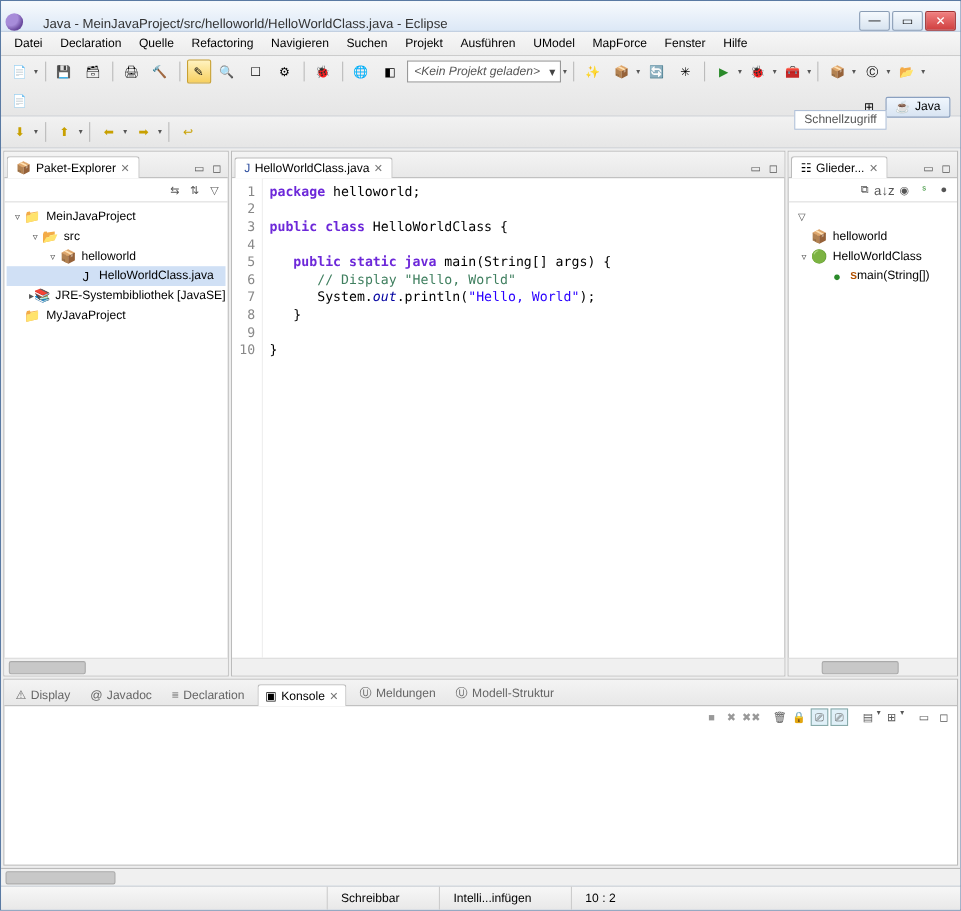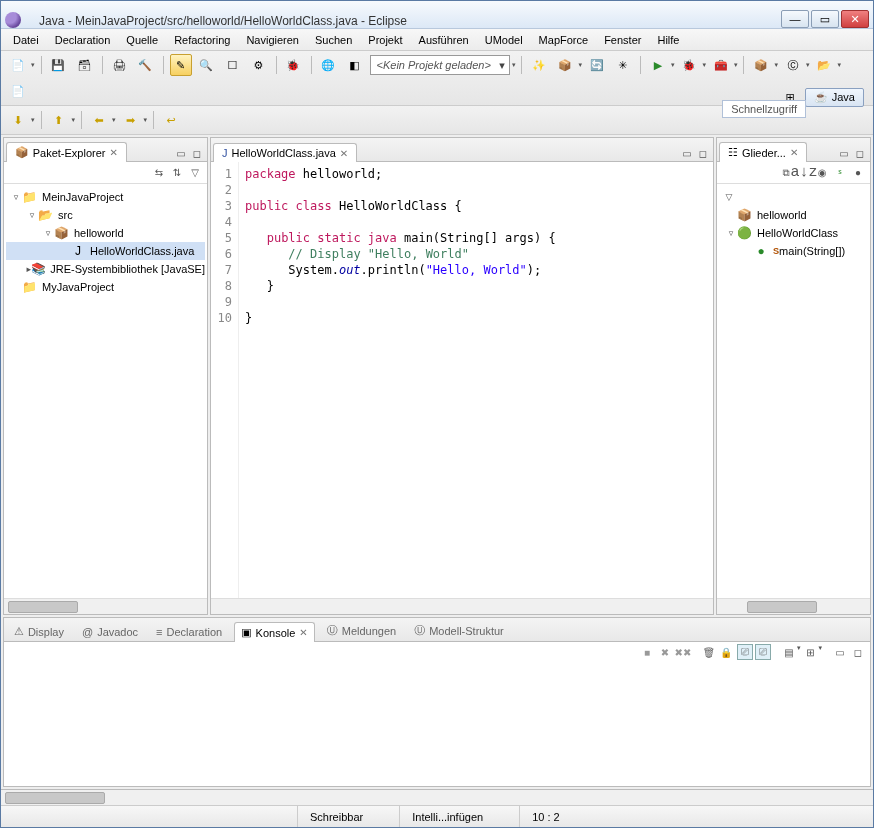--- a/index.html
+++ b/index.html
@@ -32,21 +32,21 @@
 .tree { flex: 1; overflow: auto; padding: 4px 2px; }
 .tree-row { display: flex; align-items: center; height: 18px; cursor: pointer; white-space: nowrap; }
 .tree-arrow { width: 12px; text-align: center; font-size: 9px; color: #555; }
 .tree-icon { width: 16px; height: 16px; margin-right: 4px; display: inline-flex; align-items: center; justify-content: center; font-size: 12px; }
 .sel { background: #d0e0f5; }
 .editor-body { flex: 1; display: flex; overflow: auto; font-family: Consolas, monospace; font-size: 12px; }
 .gutter { width: 28px; background: #fff; text-align: right; color: #888; padding: 4px 6px 0 0; border-right: 1px solid #eee; }
 .gutter div { height: 16px; line-height: 16px; }
 .code { flex: 1; padding: 4px 6px; }
 .code-line { height: 16px; line-height: 16px; white-space: pre; }
-.kw { color: #be185d; font-weight: normal; }
+.kw { color: #6d28d9; font-weight: bold; }
 .cm { color: #3f7f5f; }
 .str { color: #2a00ff; }
 .it { font-style: italic; color: #0000a0; }
 .bottom-pane { height: 170px; }
 .console-tabs { display: flex; align-items: flex-end; padding: 0 4px; gap: 6px; height: 24px; border-bottom: 1px solid #bbb; background: linear-gradient(#f4f4f4, #e8e8e8); }
 .console-tab { padding: 3px 6px; color: #666; cursor: pointer; display: flex; align-items: center; gap: 4px; }
 .console-tab.active { background: #fff; border: 1px solid #bbb; border-bottom: none; border-radius: 3px 3px 0 0; color: #000; margin-bottom: -1px; }
 .console-toolbar { display: flex; justify-content: flex-end; gap: 2px; padding: 2px 4px; }
 .console-body { flex: 1; padding: 2px 6px; font-family: Consolas, monospace; font-size: 12px; overflow: auto; }
 .console-header { color: #666; font-size: 11px; }
@@ -258,21 +258,21 @@
             <span>☷</span>
             <span>Glieder...</span>
             <span class="tab-close">✕</span>
           </div>
           <div style="flex:1"></div>
           <div class="mini-btn">▭</div>
           <div class="mini-btn">◻</div>
         </div>
         <div class="pane-toolbar">
           <div class="mini-btn">⧉</div>
-          <div class="mini-btn" style="font-size:15px;font-family:Liberation Mono, monospace;">a↓z</div>
+          <div class="mini-btn" style="font-size:12px;">a↓z</div>
           <div class="mini-btn">◉</div>
           <div class="mini-btn" style="color:#2a8a2a;">ˢ</div>
           <div class="mini-btn">●</div>
         </div>
         <div class="tree" id="outline-tree">
           <div class="tree-row" style="padding-left:4px;">
               <span class="tree-arrow">▽</span>
             </div>
         <div class="tree-row" style="padding-left: 6px;">
               <span class="tree-arrow"></span>

